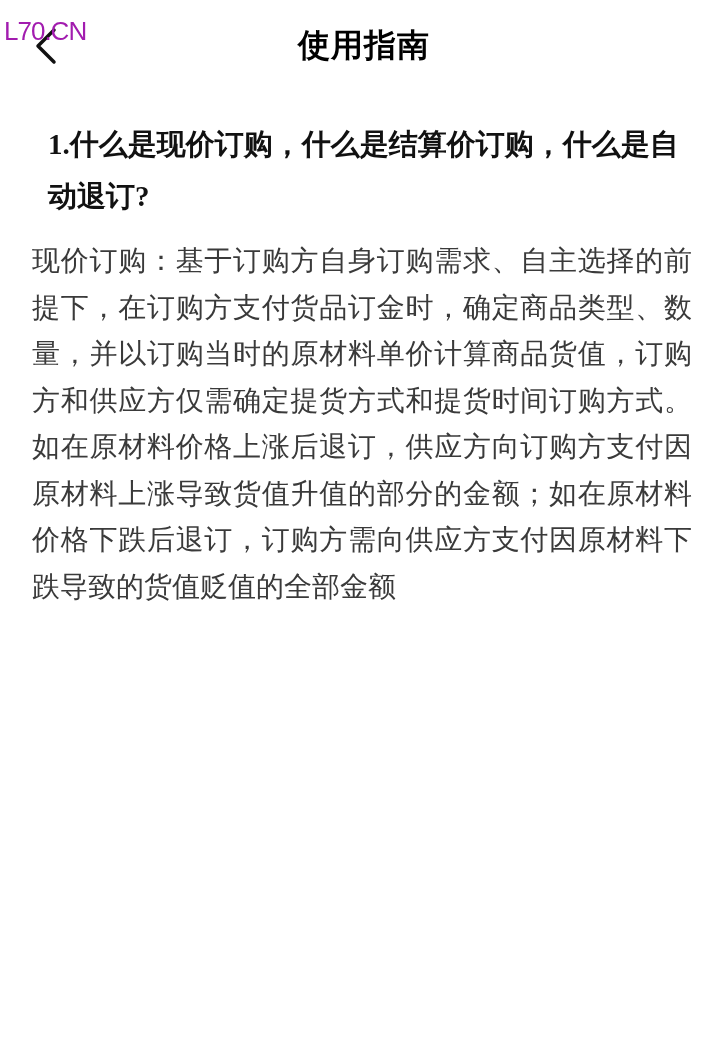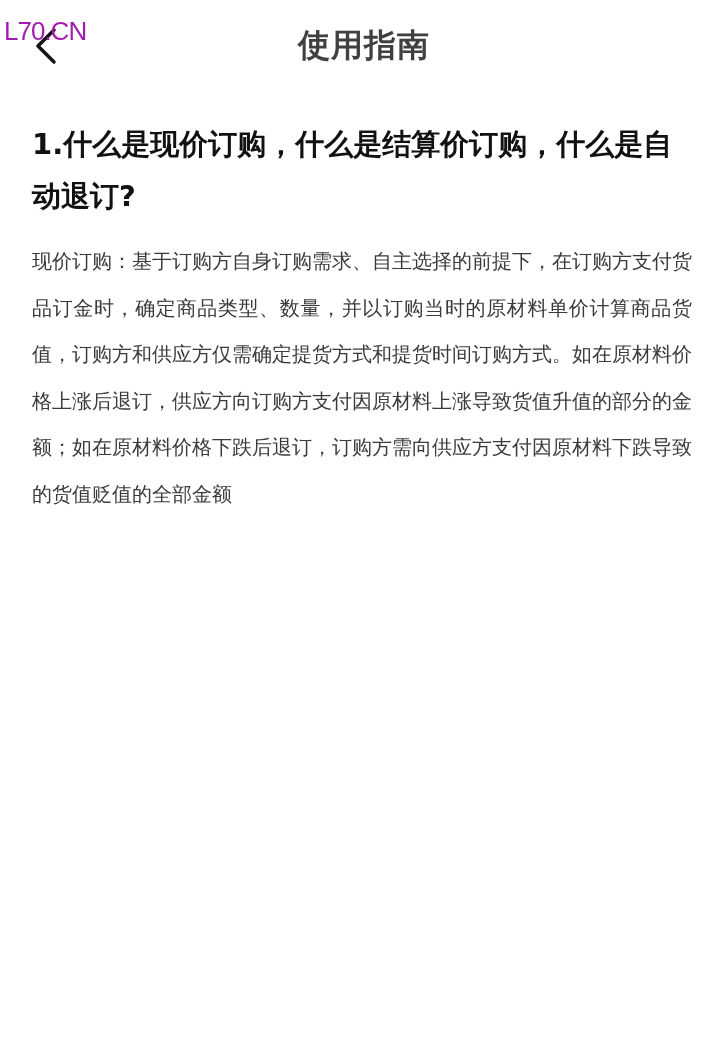--- a/index.html
+++ b/index.html
@@ -16,32 +16,32 @@
     }
     .nav {
       position: absolute; left: 0; top: 0; width: 720px; height: 100px;
     }
     .back {
       position: absolute; left: 28px; top: 24px; width: 40px; height: 44px;
       cursor: pointer;
     }
     .nav-title {
       position: absolute; left: 8px; right: 0; top: 24px;
-      text-align: center; font-size: 32px; font-weight: bold; color: #404040;
+      text-align: center; font-size: 32px; font-weight: bold; color: #000000;
       letter-spacing: 1px;
     }
     .content {
       position: absolute; left: 32px; top: 118px; width: 660px;
     }
     .q-title {
       font-size: 29px; font-weight: bold; color: #111;
-      line-height: 52px; margin: 0 0 16px 0;
+      line-height: 52px; margin: 0 0 16px 16px; font-family: Liberation Serif, serif;
     }
     .para {
-      font-size: 20px; line-height: 46.5px; color: #3a3a3a;
+      font-size: 28px; line-height: 46.5px; color: #3a3a3a;
       margin: 0 0 18px 0; text-align: justify;
     }
   </style>
 </head>
 <body>
 
 <div class="watermark">L70.CN</div>
 
 <div class="nav">
   <div class="back">

